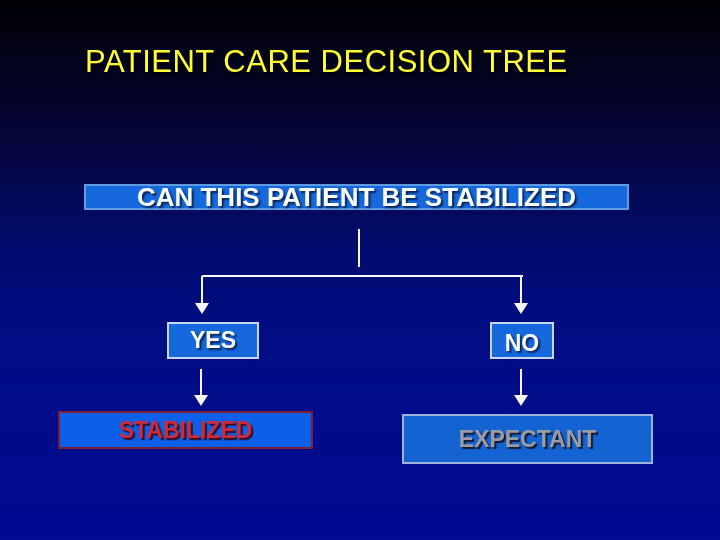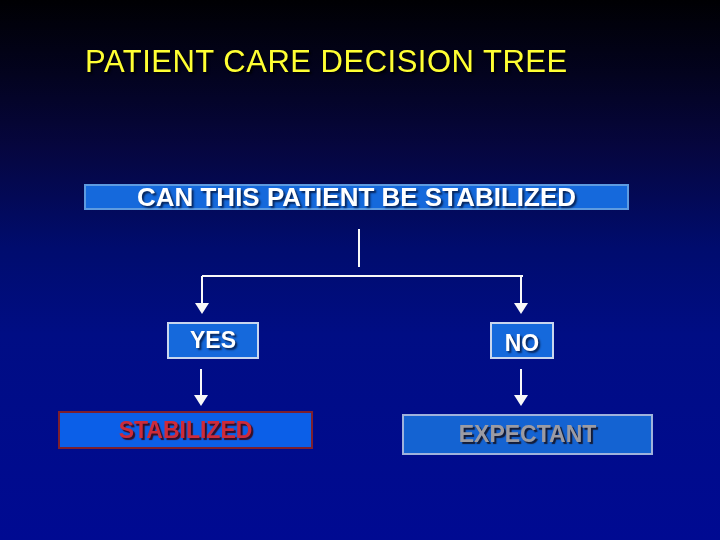--- a/index.html
+++ b/index.html
@@ -63,21 +63,21 @@
     align-items: flex-end;
   }
   .node-immediate {
     left: 58px; top: 411px; width: 255px; height: 38px;
     background: var(--node-fill-bright);
     border-color: var(--node-border-maroon);
     color: var(--text-red);
     text-shadow: 2px 2px 1px rgba(60,5,15,0.9);
   }
   .node-expectant {
-    left: 402px; top: 414px; width: 251px; height: 41px;
+    left: 402px; top: 414px; width: 251px; height: 50px;
     background: var(--node-fill-alt);
     border-color: var(--node-border-lavender);
     color: var(--text-gray);
     text-shadow: 2px 2px 1px rgba(20,20,38,0.9);
   }
   .line {
     position: absolute;
     background: var(--connector);
   }
   .arrowhead {

